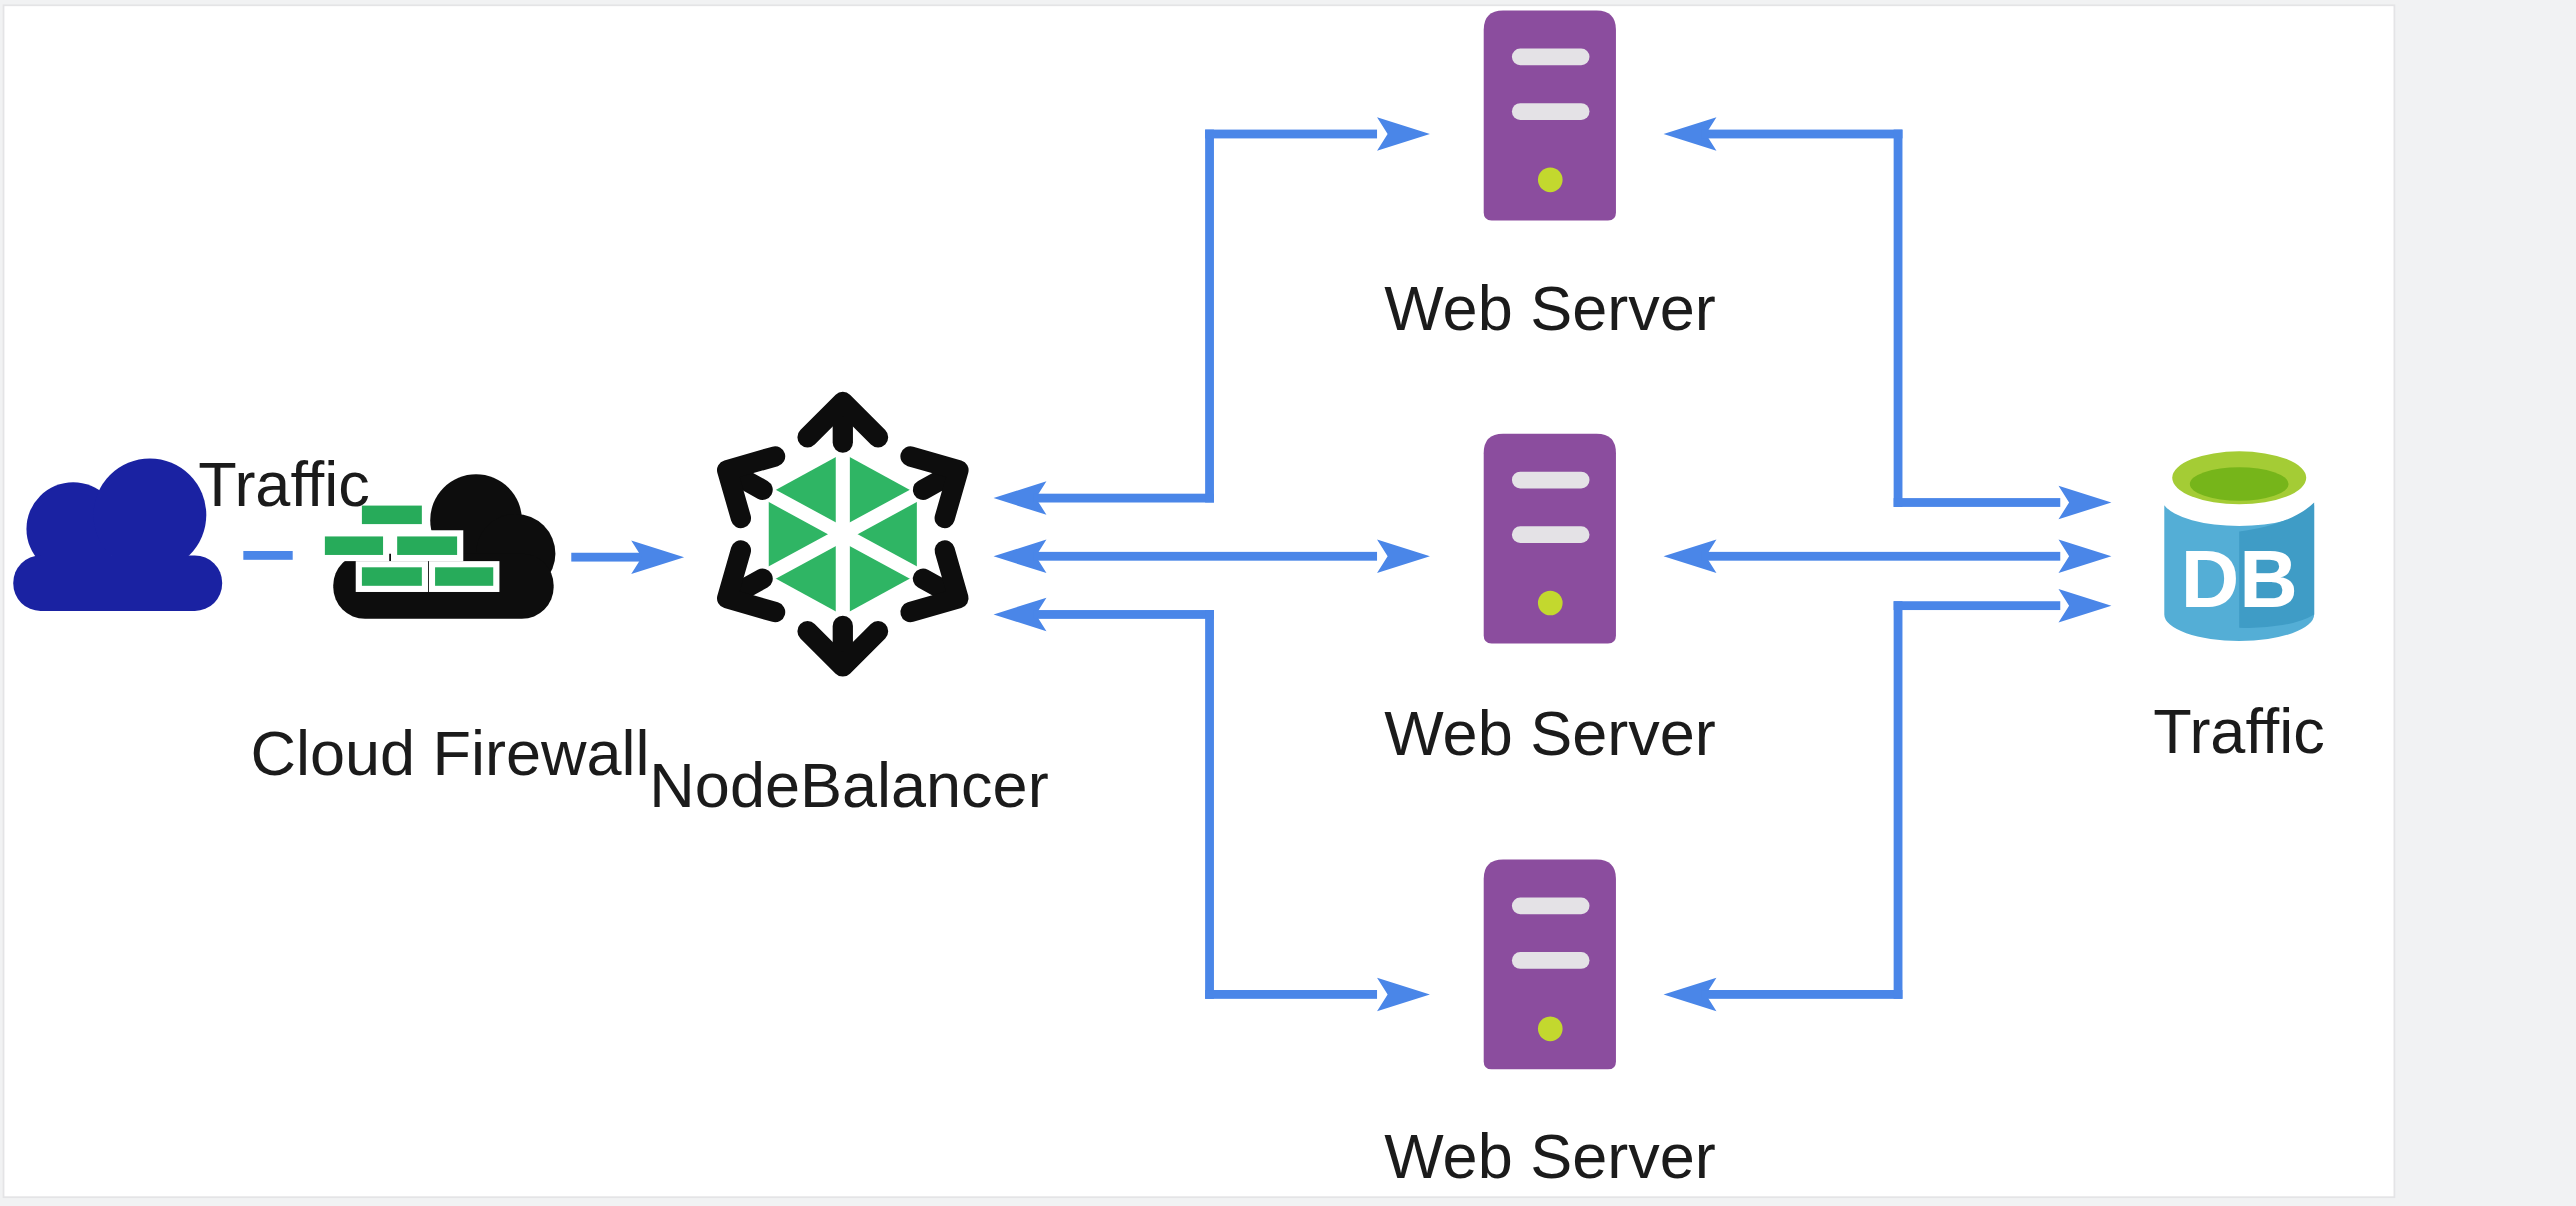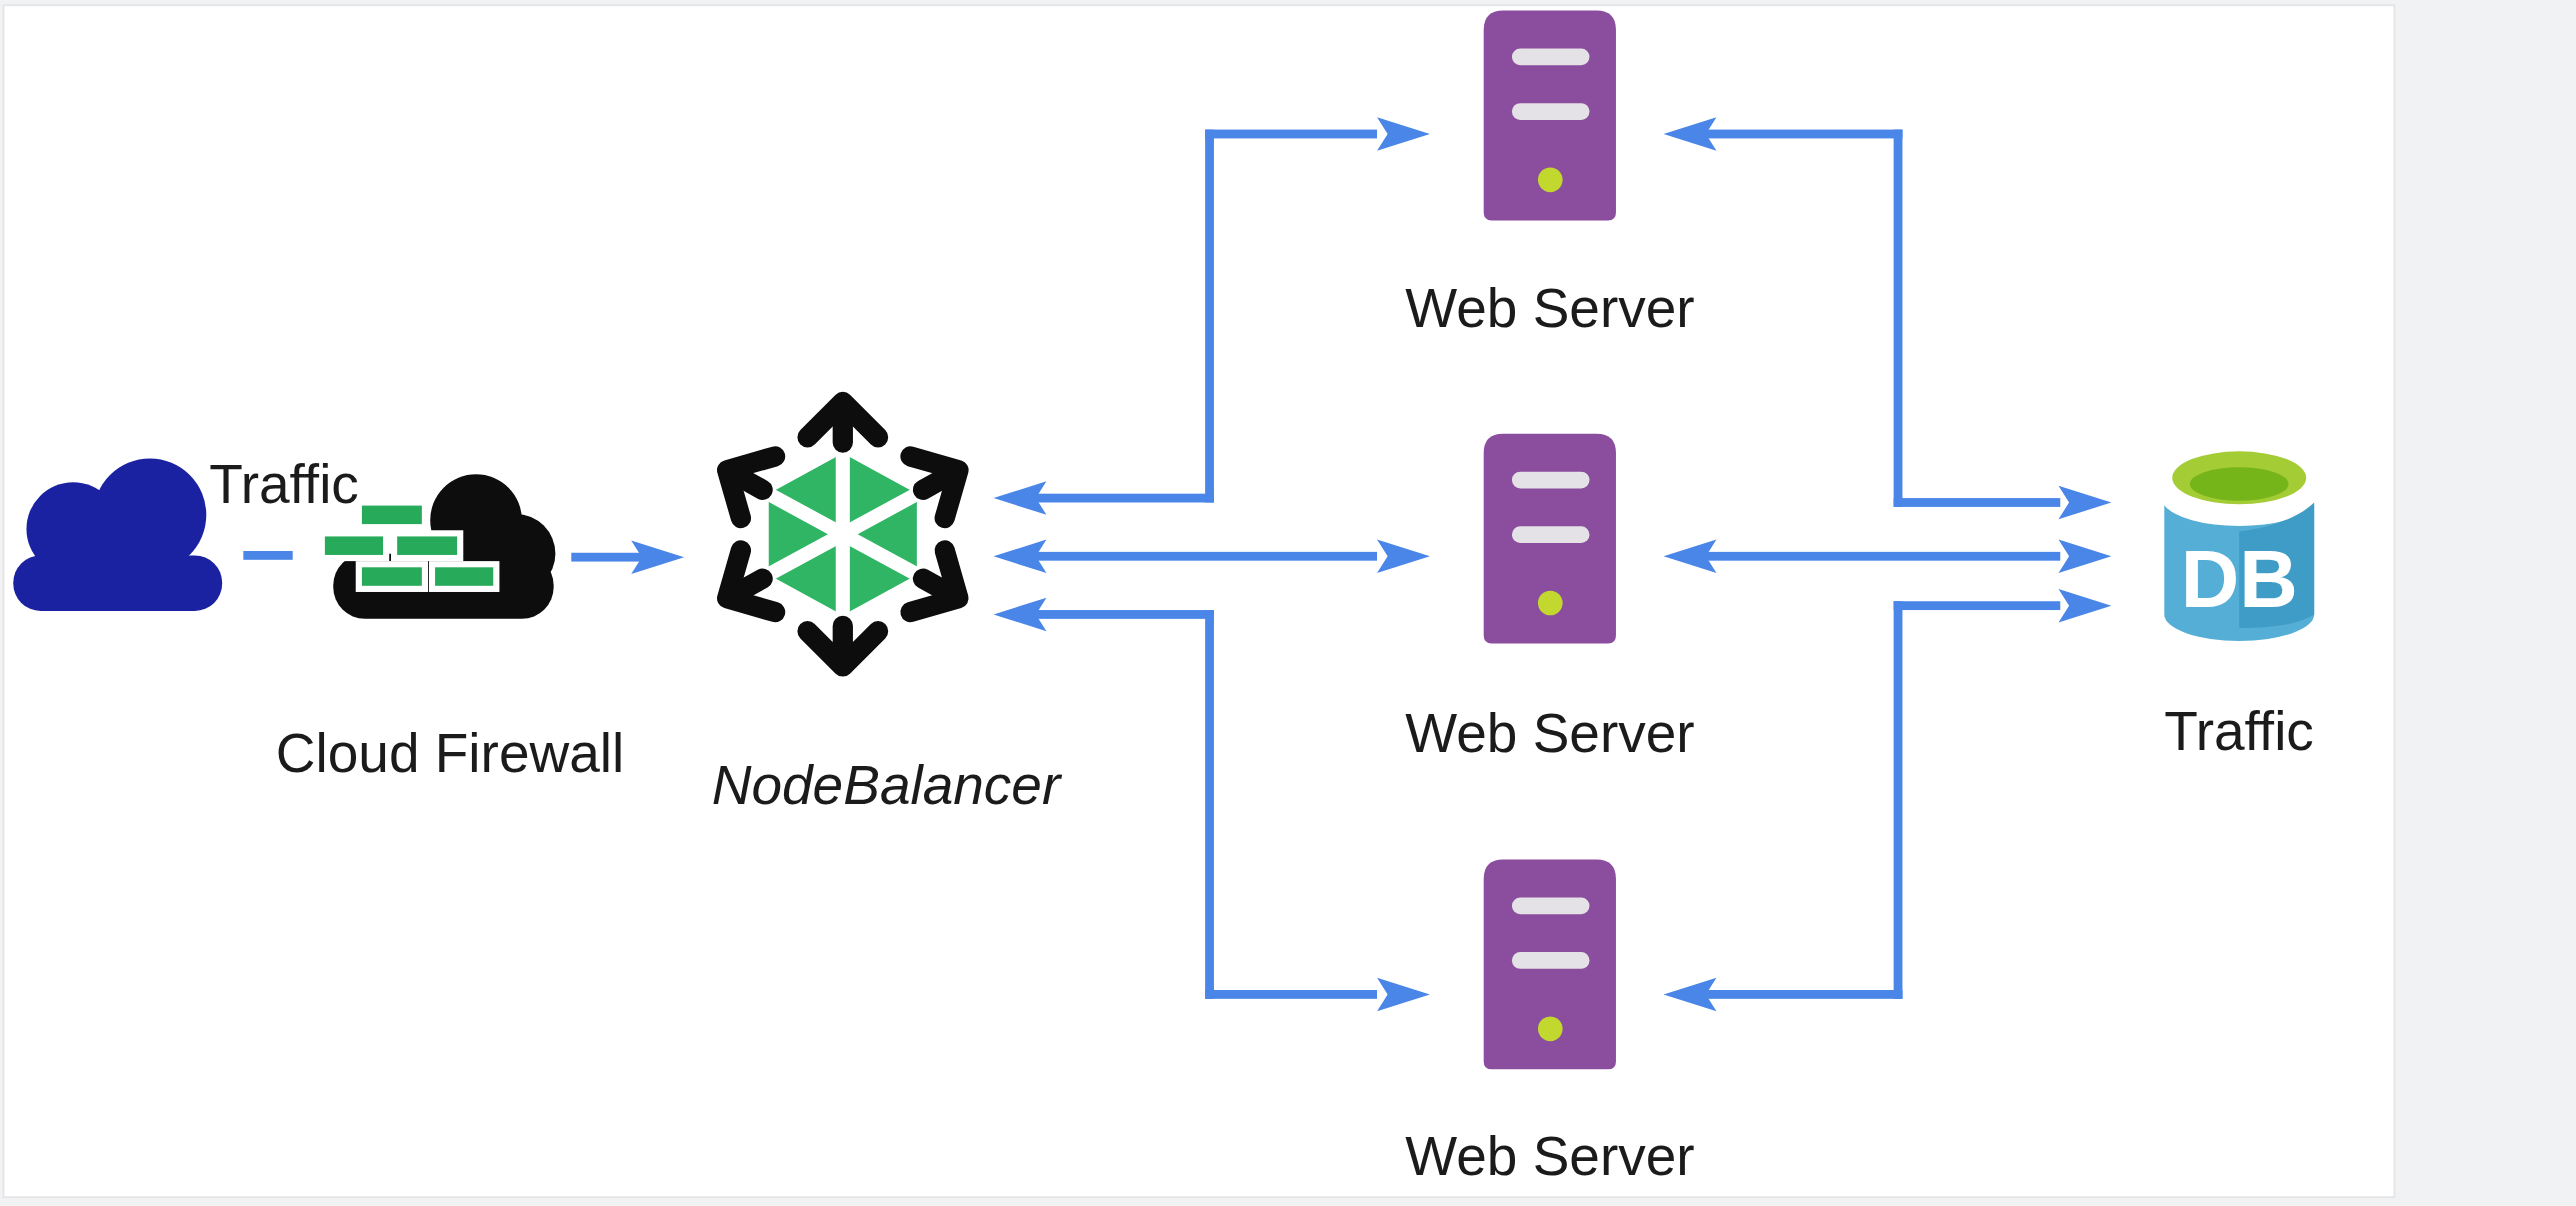--- a/index.html
+++ b/index.html
@@ -4,21 +4,21 @@
 <style>
   html,body{margin:0;padding:0;}
   body{
     width:2576px;height:1206px;position:relative;overflow:hidden;
     background:#f1f2f3;
     font-family:"Liberation Sans", sans-serif;
   }
   #diagram-svg{position:absolute;left:0;top:0;}
   .lbl{
     position:absolute;transform:translate(-50%,-50%);
-    font-size:55px;color:#1b1b1b;white-space:nowrap;
+    font-size:63px;color:#1b1b1b;white-space:nowrap;
     font-family:"Liberation Sans", sans-serif;
   }
 </style>
 </head>
 <body>
 
 <svg id="diagram-svg" width="2576" height="1206" viewBox="0 0 2922 1368" xmlns="http://www.w3.org/2000/svg">
 
   <defs>
 
@@ -146,18 +146,18 @@
     <ellipse cx="2540" cy="542" rx="76" ry="30" fill="#a4cc35"></ellipse>
     <ellipse cx="2540" cy="549" rx="56" ry="19" fill="#76b51a"></ellipse>
     <path d="M2455,573 A88,32 0 0 0 2625,573 L2625,697 A85,30 0 0 1 2455,697 Z" fill="#54aed6"></path>
     <path d="M2540,603 C2580,598 2610,585 2625,570 L2625,697 A85,30 0 0 1 2540,712 Z" fill="#3f9cc6"></path>
     <text x="2540" y="688" text-anchor="middle" font-size="92" font-weight="bold" font-family="Liberation Sans, sans-serif" fill="#ffffff">DB</text>
   </g>
 </svg>
 
 <div class="lbl" style="left:284px;  top:484px;">Traffic</div>
 <div class="lbl" style="left:450px;  top:733px;margin-top:20px;">Cloud Firewall</div>
-<div class="lbl" style="left:886px;  top:785px;font-style:italic;">NodeBalancer</div>
+<div class="lbl" style="left:849px;  top:785px;">NodeBalancer</div>
 <div class="lbl" style="left:1550px; top:308px;">Web Server</div>
 <div class="lbl" style="left:1550px; top:733px;">Web Server</div>
 <div class="lbl" style="left:1550px; top:1156px;">Web Server</div>
 <div class="lbl" style="left:2239px; top:731px;">Traffic</div>
 
 
 </body></html>

